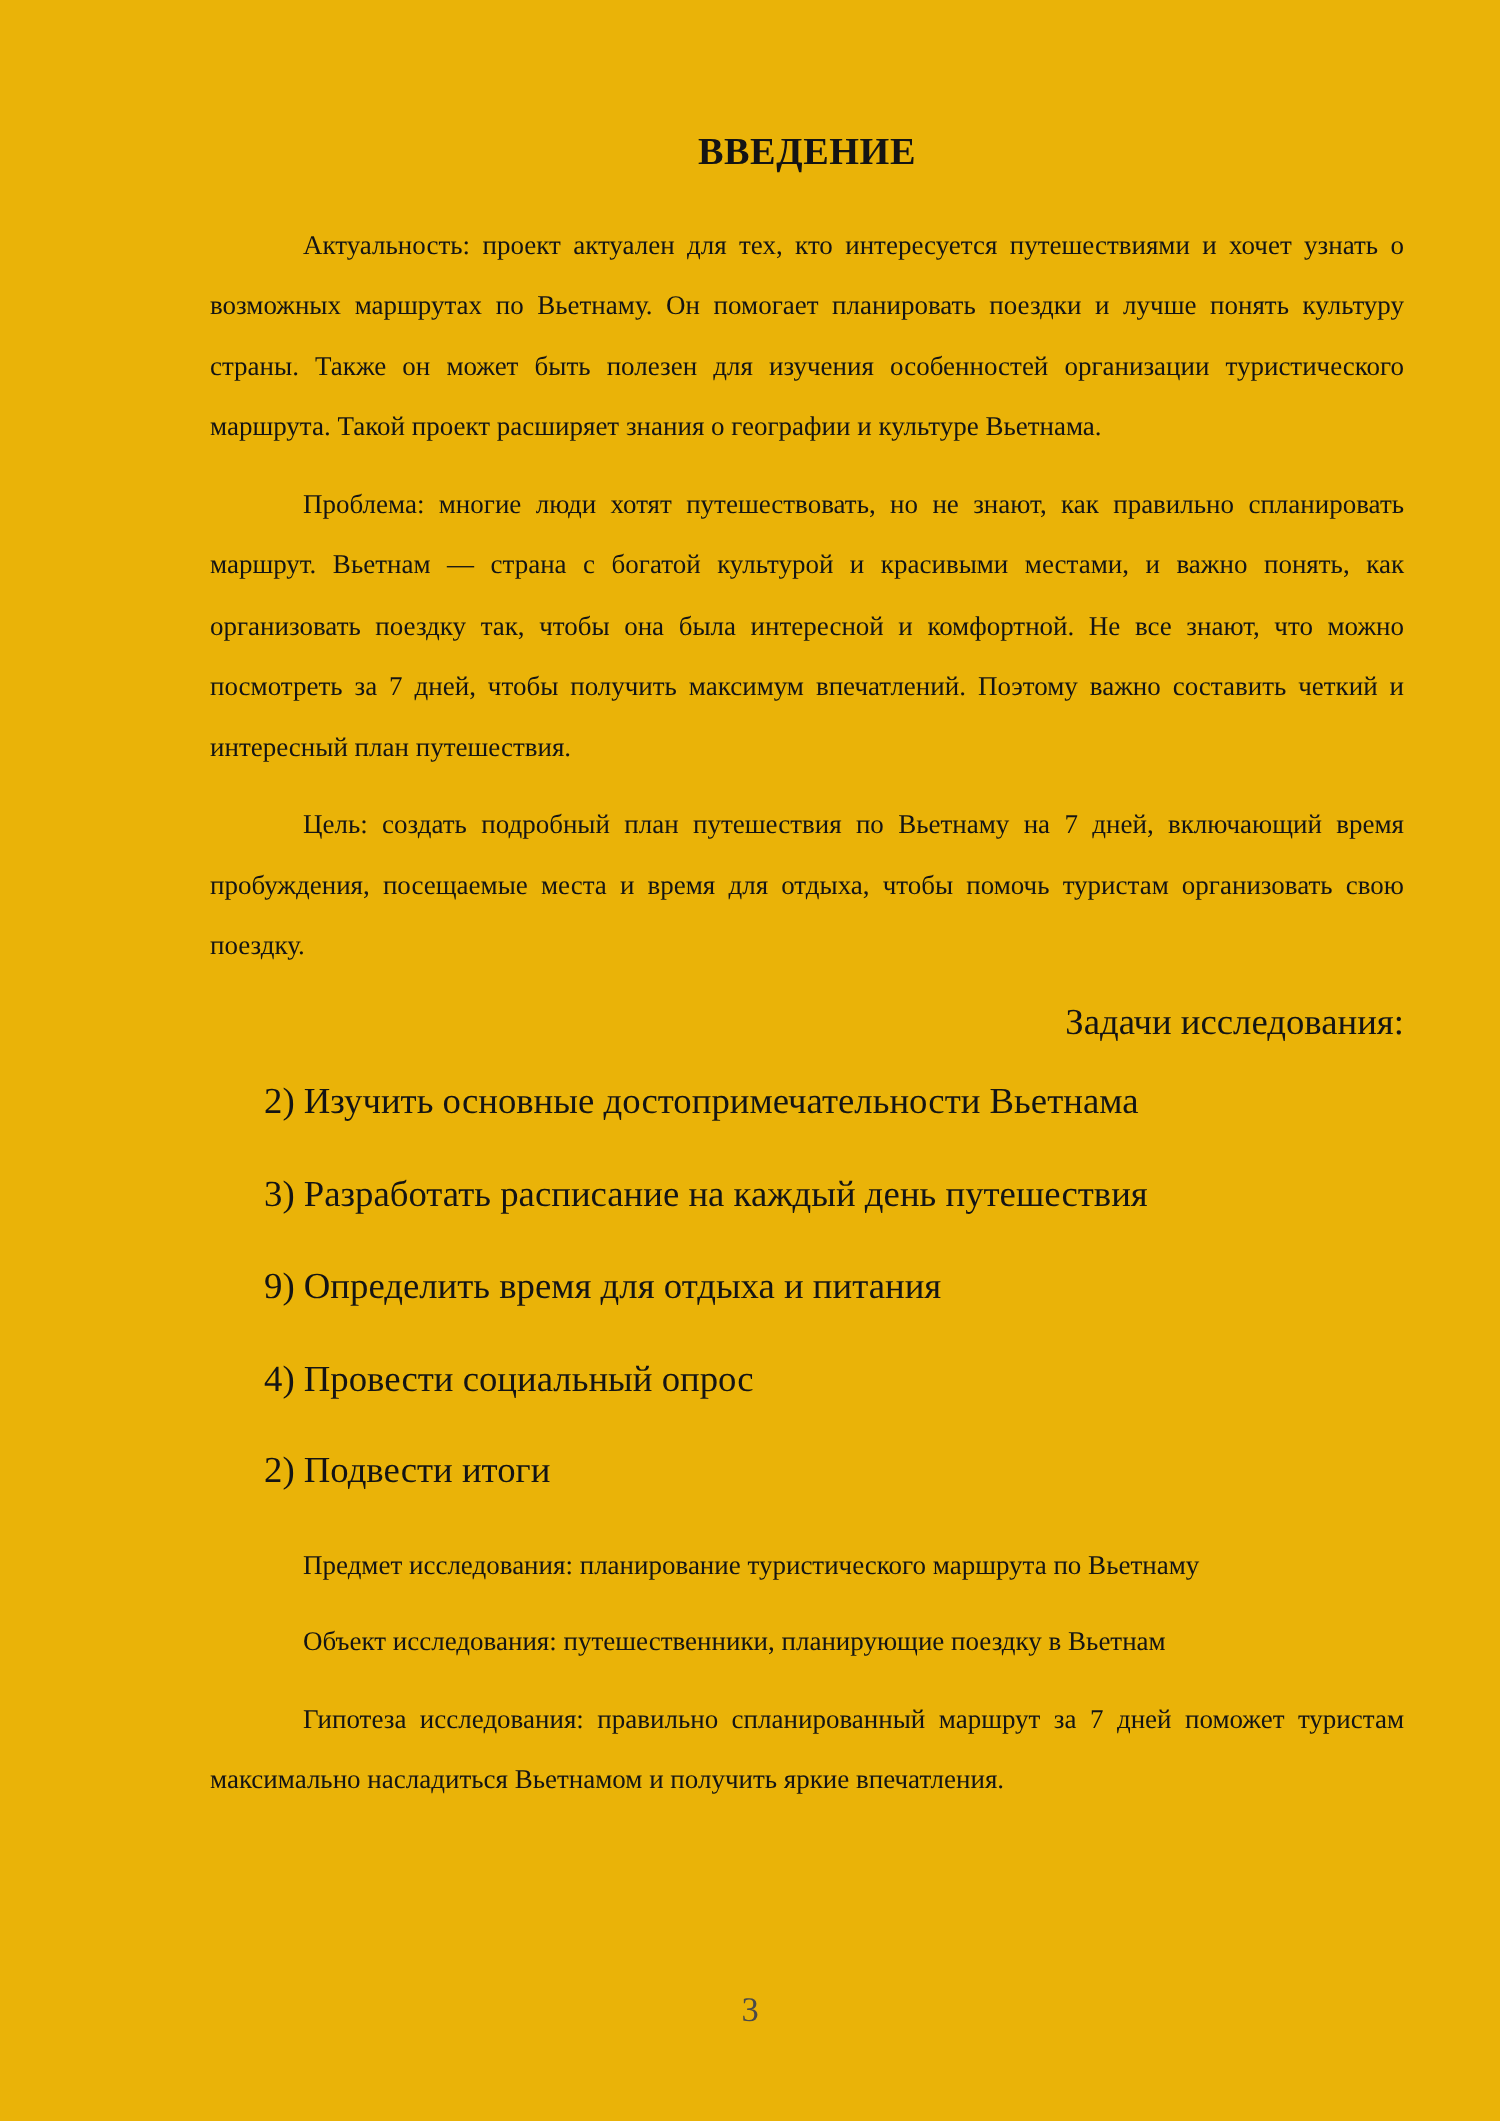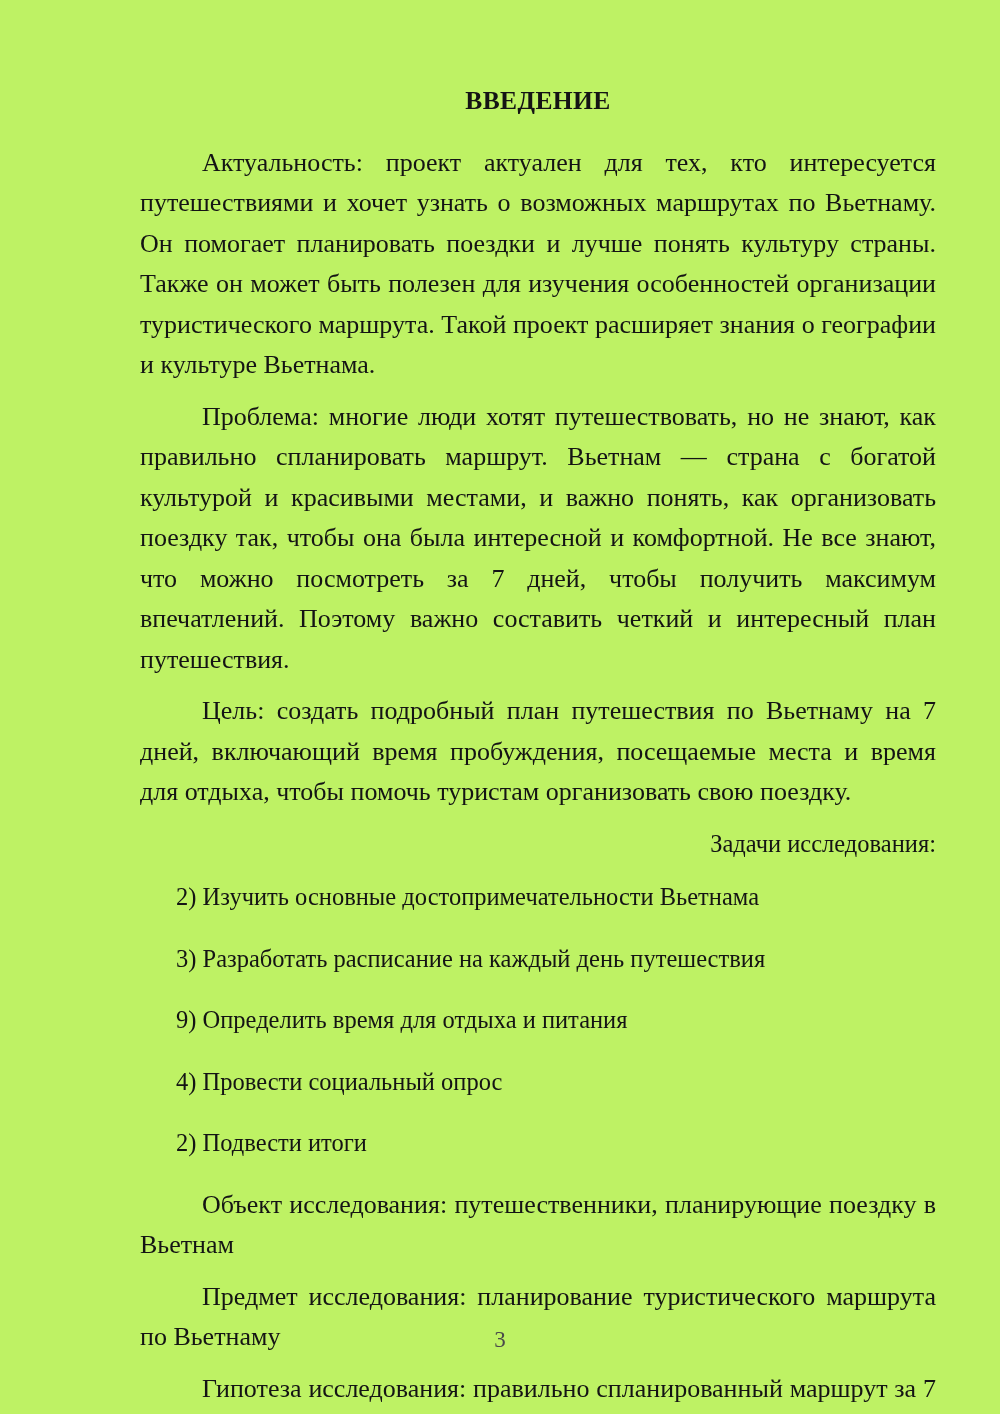--- a/index.html
+++ b/index.html
@@ -16,21 +16,21 @@
     color: #141414;
     -webkit-font-smoothing: antialiased;
   }
 
   .page {
     position: absolute;
     top: 0;
     left: 0;
     width: 1000px;
     height: 1414px;
-    background: #bef264;
+    background: #eab308;
     box-sizing: border-box;
   }
 
   .content {
     position: absolute;
     left: 140px;
     top: 86px;
     width: 796px;
   }
 
@@ -39,21 +39,21 @@
     font-weight: bold;
     font-size: 25.5px;
     letter-spacing: 0.4px;
     line-height: 1.2;
     margin: 0 0 26px 0;
   }
 
   .para {
     text-align: justify;
     text-justify: inter-word;
-    font-size: 26px;
+    font-size: 18px;
     line-height: 40.5px;
     margin: 0 0 11px 0;
     text-indent: 62px;
     hyphens: none;
   }
 
   .plain-line {
     text-align: right;
     font-size: 24.5px;
     line-height: 40.5px;
@@ -105,23 +105,23 @@
     <p class="plain-line">Задачи исследования:</p>
 
     <ul class="task-list">
       <li>2) Изучить основные достопримечательности Вьетнама</li>
       <li>3) Разработать расписание на каждый день путешествия</li>
       <li>9) Определить время для отдыха и питания</li>
       <li>4) Провести социальный опрос</li>
       <li>2) Подвести итоги</li>
     </ul>
 
+    <p class="para">Предмет исследования: планирование туристического маршрута по Вьетнаму</p>
+
     <p class="para">Объект исследования: путешественники, планирующие поездку в Вьетнам</p>
-
-    <p class="para">Предмет исследования: планирование туристического маршрута по Вьетнаму</p>
 
     <p class="para">Гипотеза исследования: правильно спланированный маршрут за 7 дней поможет туристам максимально насладиться Вьетнамом и получить яркие впечатления.</p>
 
   </div>
 
   <div class="page-number">3</div>
 
 </div>
 
 </body></html>

